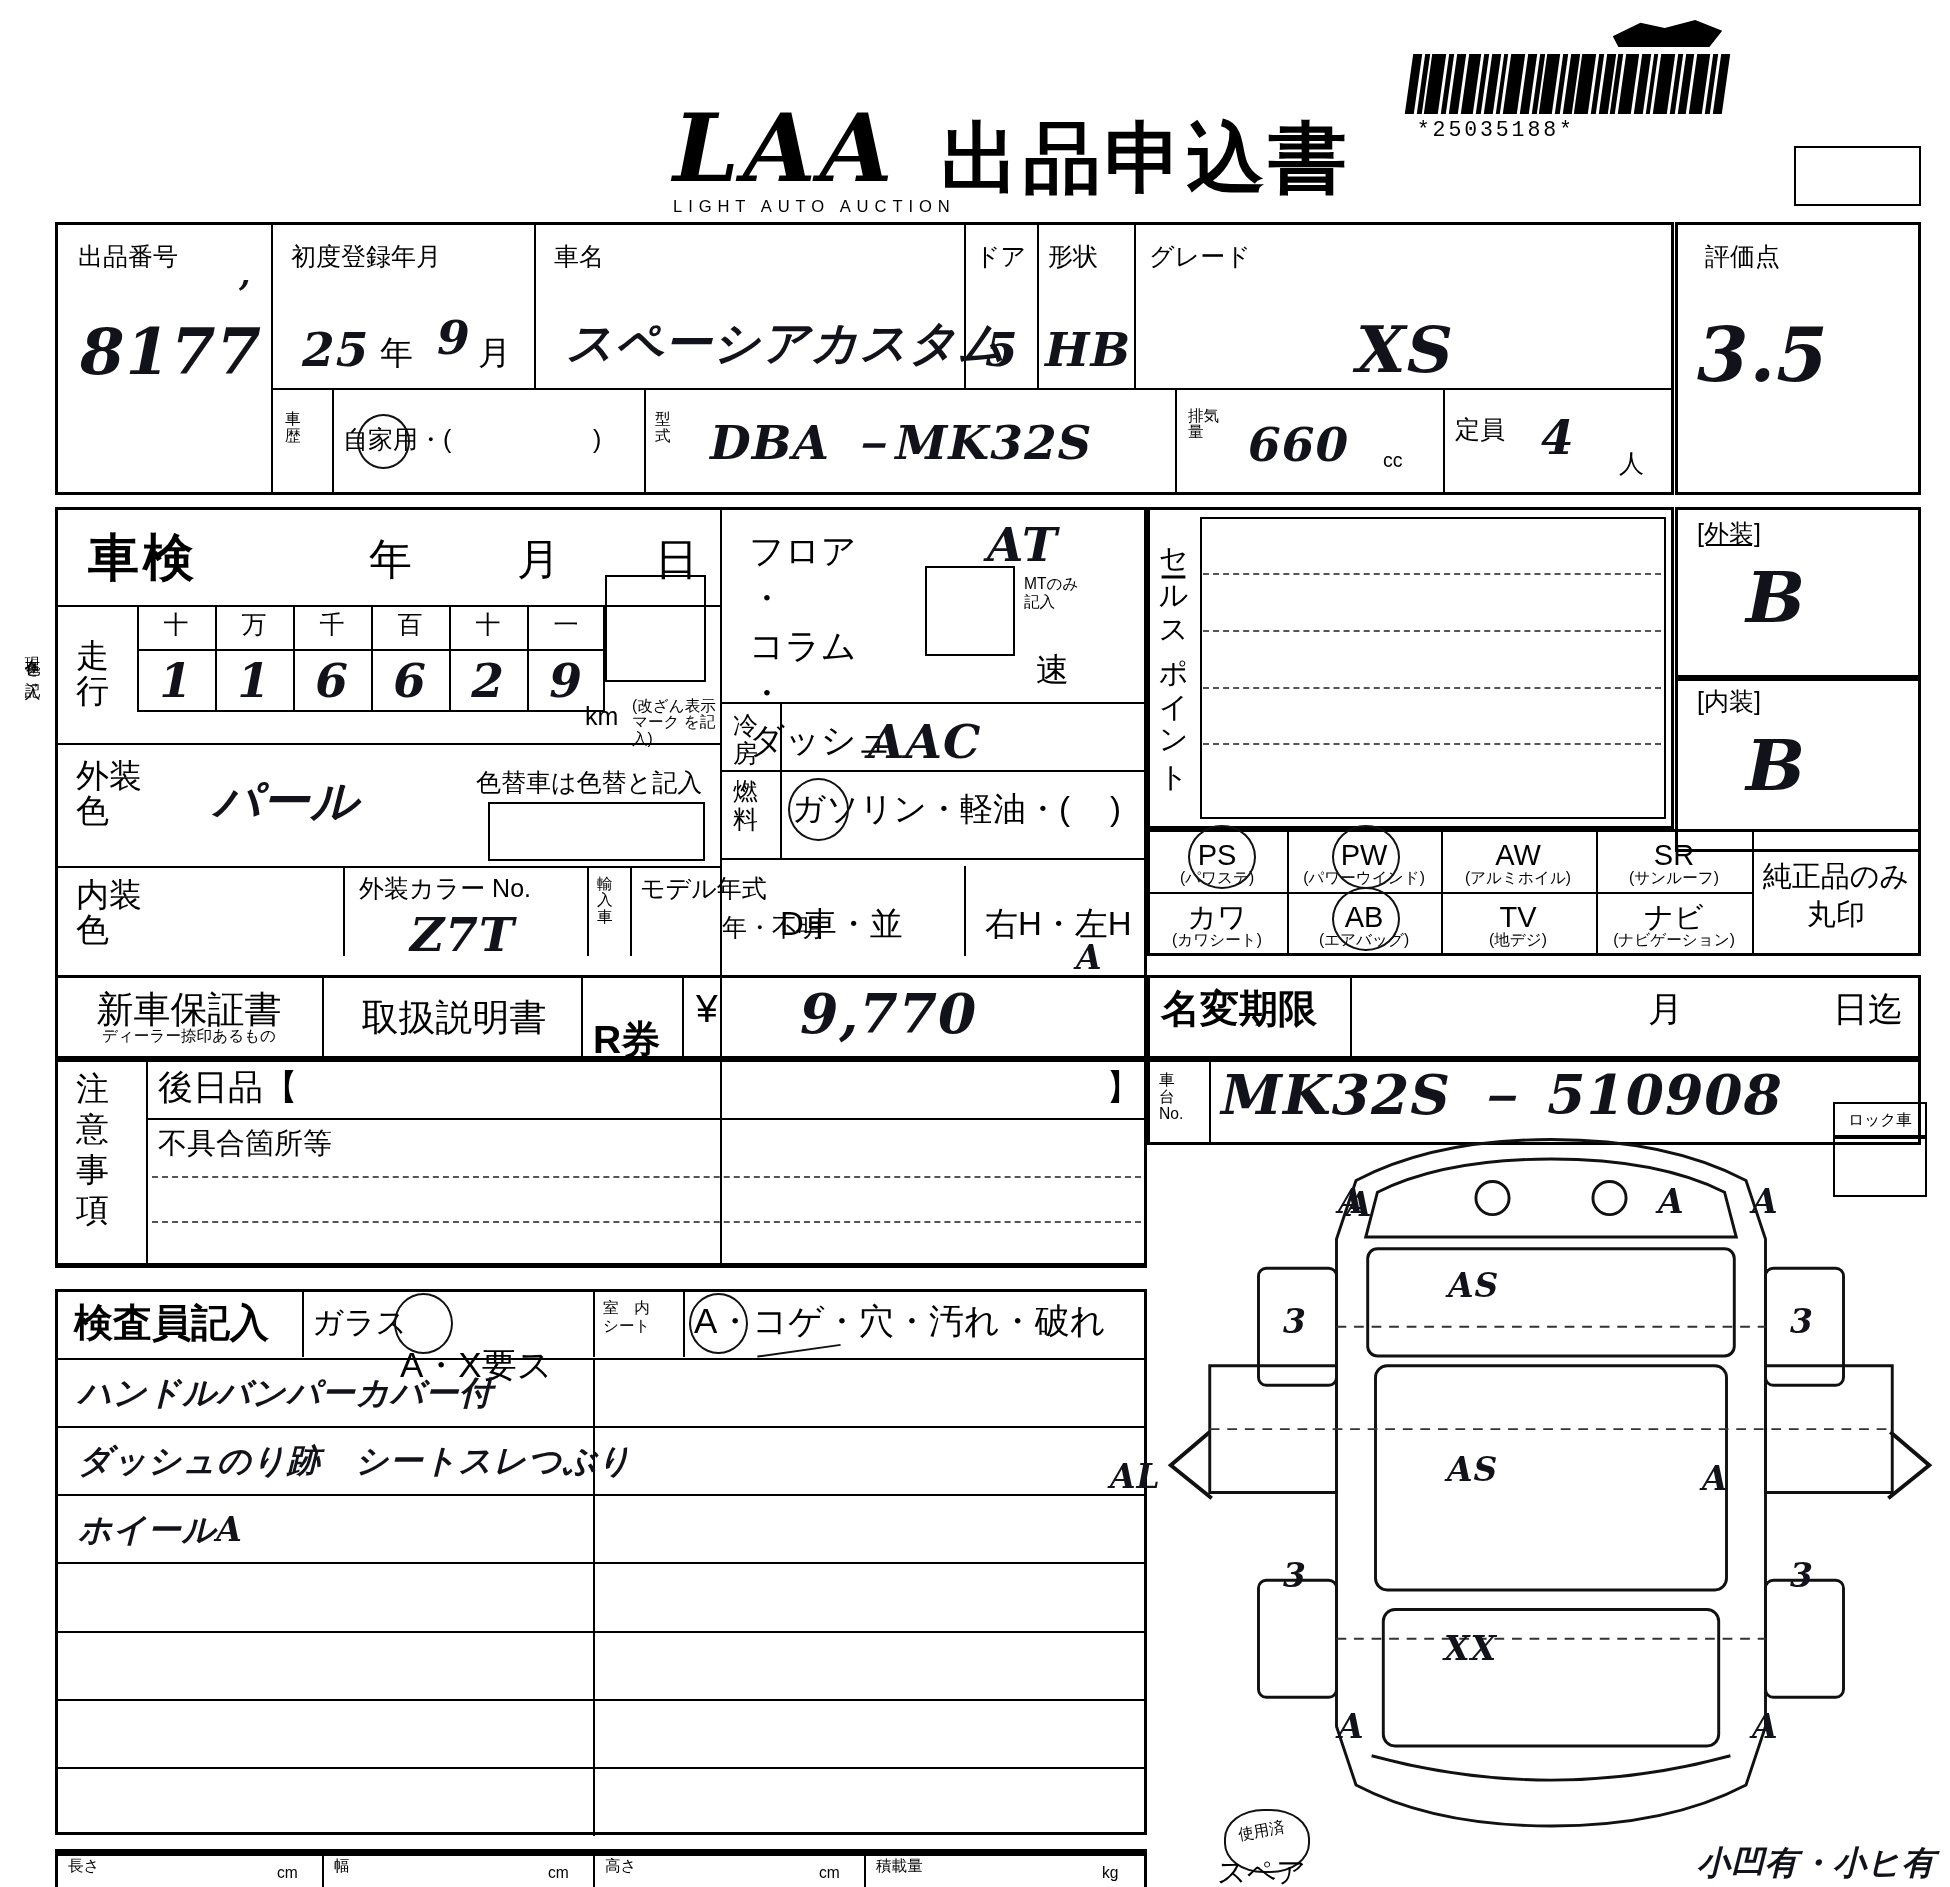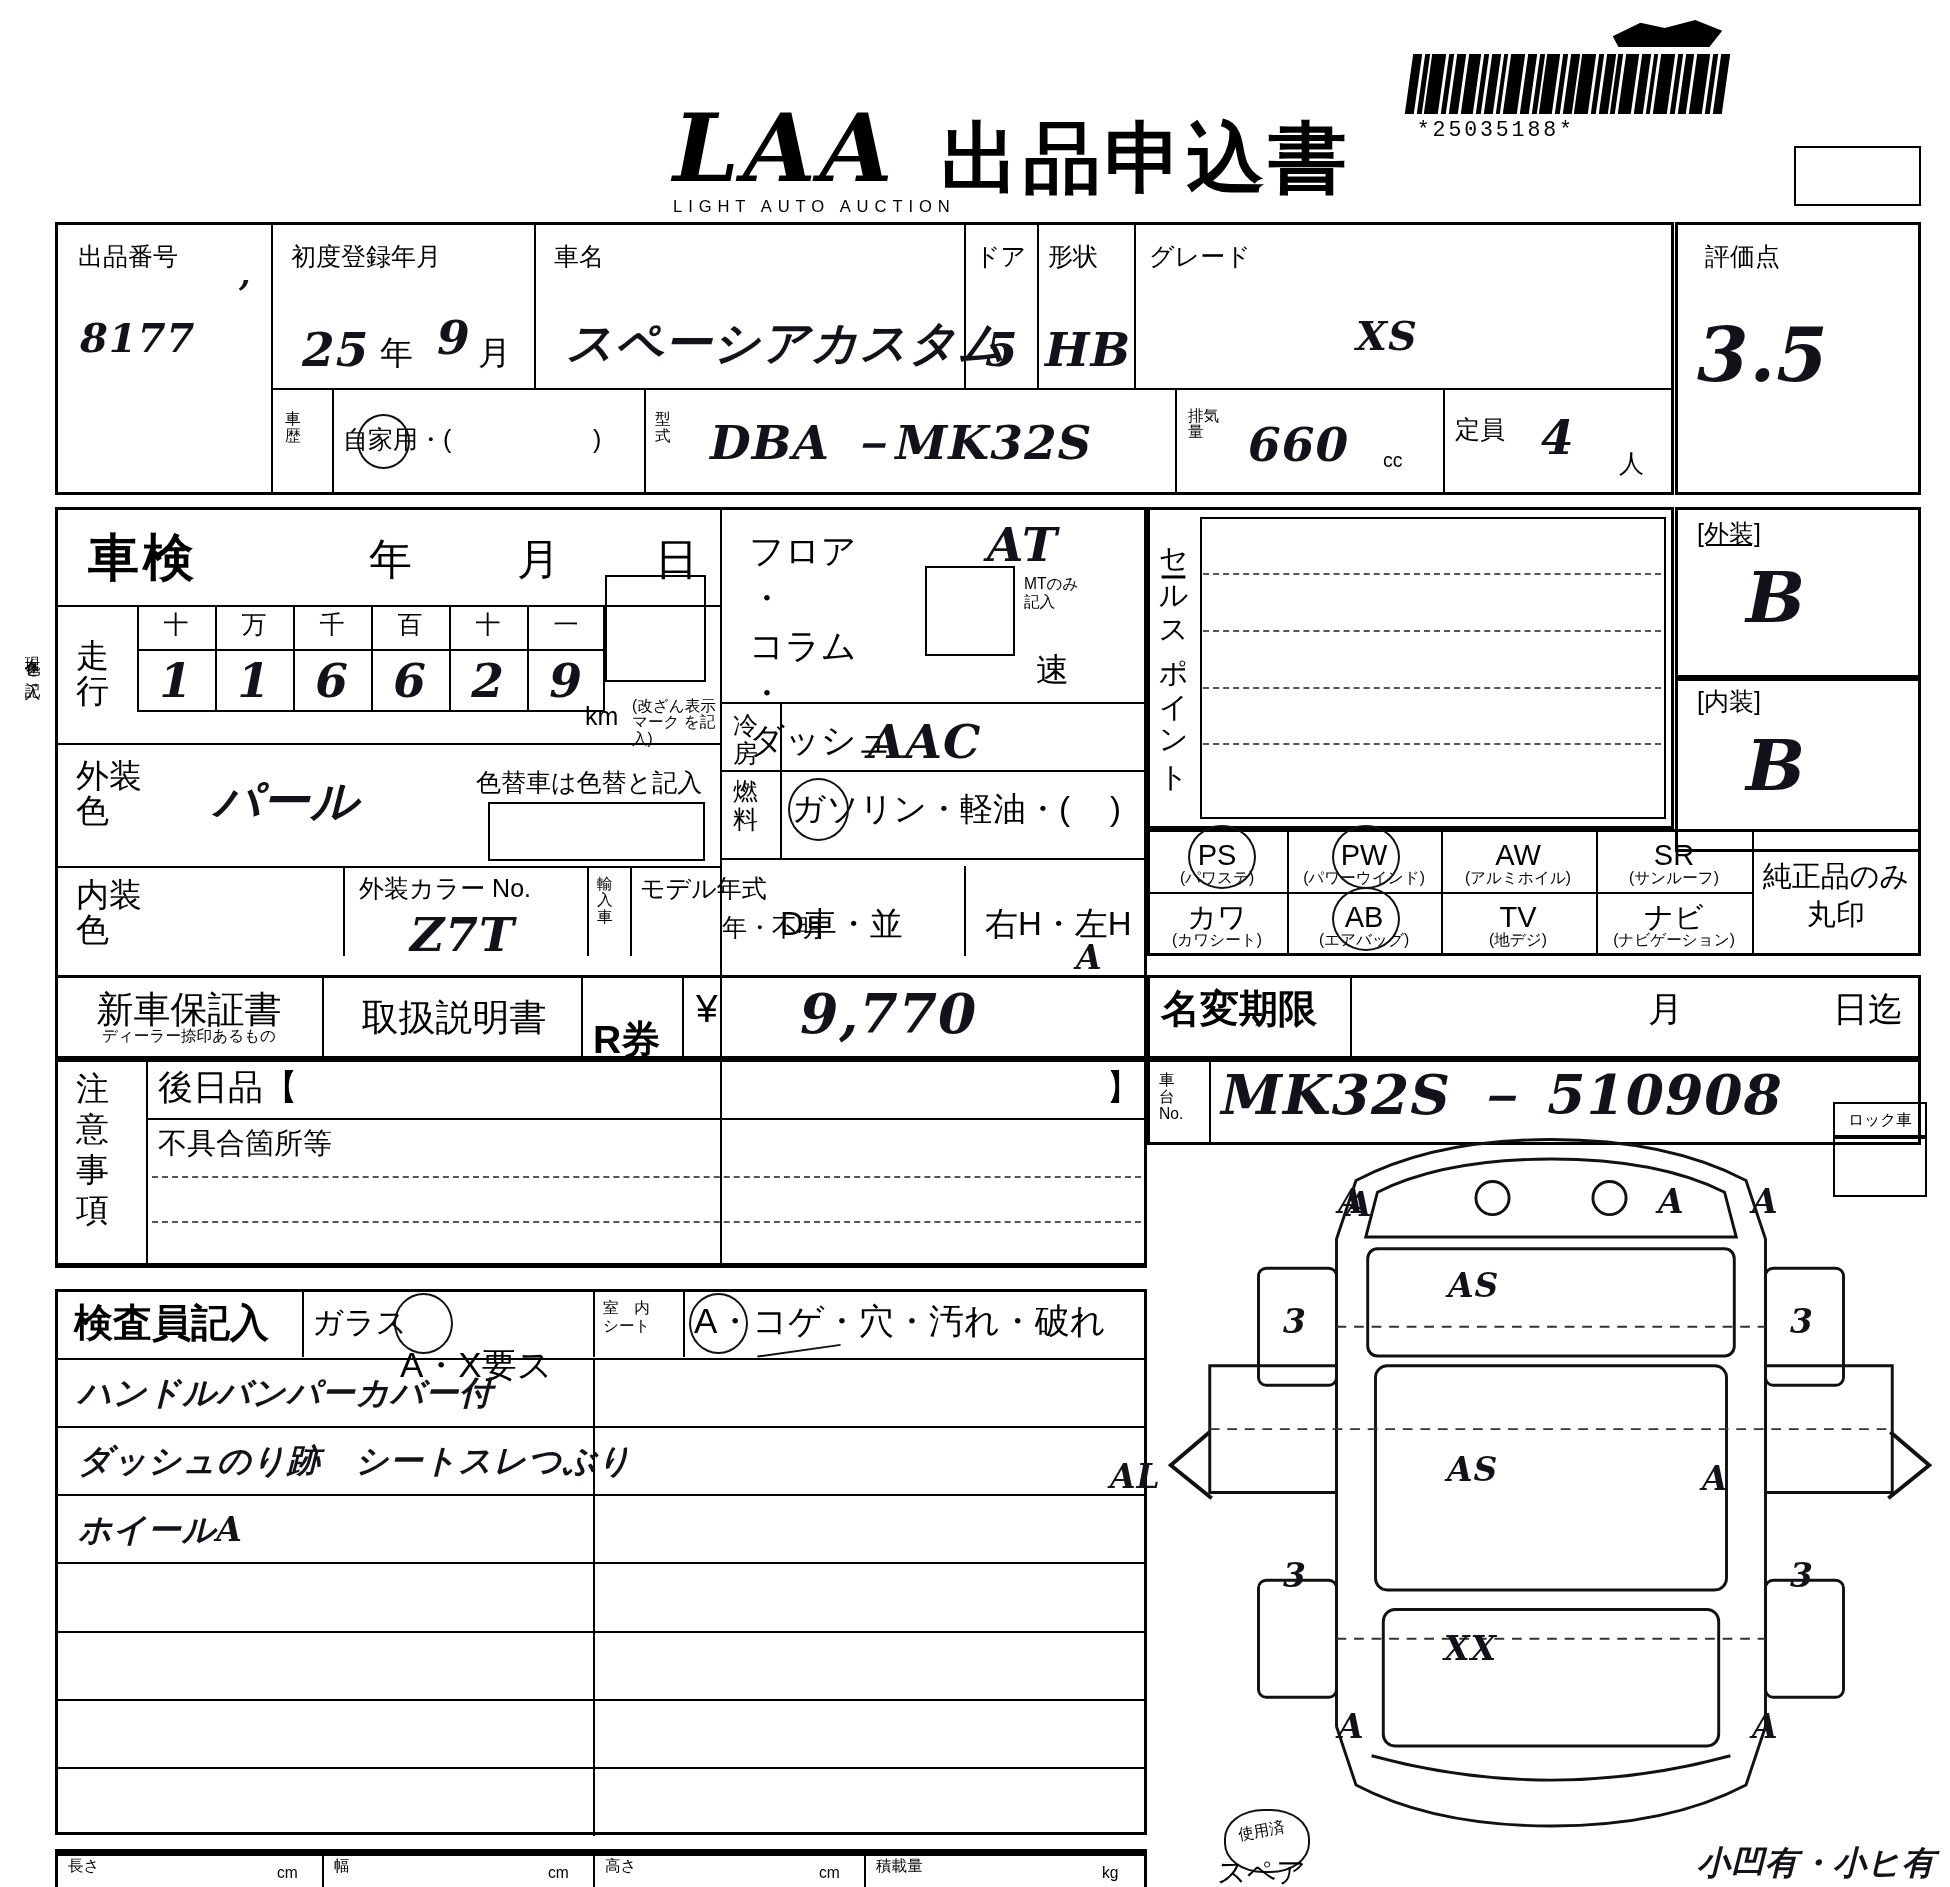--- a/index.html
+++ b/index.html
@@ -14,21 +14,21 @@
 
   
   .hw{
     font-family:"DejaVu Serif",serif;
     font-style:italic;
     font-weight:700;
     color:#12121a;
     letter-spacing:1px;
     white-space:nowrap;
   }
-  .hw.big{font-size:40px;}
+  .hw.big{font-size:64px;}
   .hw.mid{font-size:47px;}
   .hw.sm{font-size:33px;}
 
   .lbl{font-size:25px;line-height:1;}
   .lbl.sm{font-size:19.5px;}
   .lbl.xs{font-size:15.6px;}
   .lbl.lg{font-size:33px;}
   .lbl.xl{font-size:43px;}
 
   .abs{position:absolute;}

